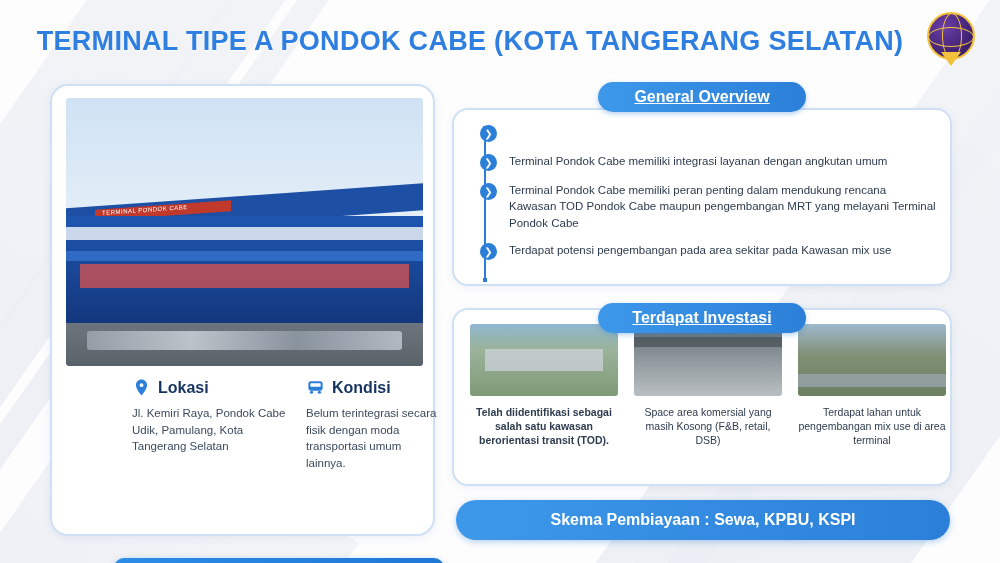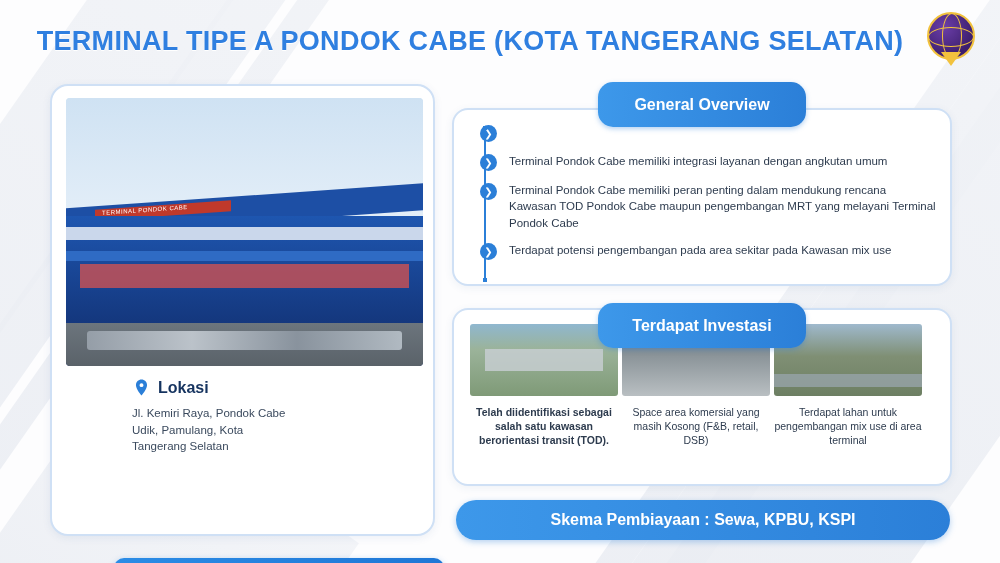--- a/index.html
+++ b/index.html
@@ -106,25 +106,26 @@
     position: absolute;
     background: #ffffff;
     border: 2px solid #cfe0f5;
     border-radius: 16px;
     box-shadow: 0 2px 8px rgba(40,80,140,.07);
   }
   .panel-ov { left: 452px; top: 108px; width: 500px; height: 178px; }
   .panel-pi { left: 452px; top: 308px; width: 500px; height: 178px; }
 
   .pill {
-    position: absolute; height: 45px; border-radius: 15px;
+    position: absolute; height: 30px; border-radius: 15px;
     background: linear-gradient(90deg,#3d98ea,#2b7fd8);
     color: #fff; font-size: 16px; font-weight: bold;
     display: flex; align-items: center; justify-content: center;
     box-shadow: 0 2px 5px rgba(43,127,216,.35);
+    text-decoration: underline;
   }
   .pill-ov { left: 598px; top: 82px; width: 208px; }
   .pill-pi { left: 598px; top: 303px; width: 208px; }
 
   .bullets { position: absolute; left: 20px; top: 14px; right: 14px; }
   .bullet-line {
     position: absolute; left: 10px; top: 6px; width: 2px; height: 148px;
     background: #2b7fd8;
   }
   .bullet-line:before, .bullet-line:after{
@@ -136,21 +137,21 @@
     display: flex; align-items: flex-start; gap: 12px;
     margin-bottom: 11px; padding-left: 6px;
   }
   .chev {
     flex: 0 0 auto; width: 17px; height: 17px; border-radius: 50%;
     background: #2b7fd8; color: #fff; font-size: 10px;
     display:flex; align-items:center; justify-content:center; margin-top: 1px;
   }
   .bullet-text { font-size: 11.5px; line-height: 1.42; color: #2d3b4e; }
 
-  .inv-grid { position: absolute; left: 16px; top: 14px; width: 468px; display: flex; gap: 4px; }
+  .inv-grid { position: absolute; left: 16px; top: 14px; width: 468px; display: flex; gap: 16px; }
   .inv-item { width: 148px; }
   .inv-img {
     width: 148px; height: 72px; border-radius: 3px; overflow: hidden; position: relative;
   }
   .inv1 { background: linear-gradient(180deg,#8fb7cf 0%,#9bb39a 35%,#7f9a77 100%); }
   .inv1:after { content:""; position:absolute; left:10%; top:35%; width:80%; height:30%; background:#c9cfd4; opacity:.8; }
   .inv2 { background: linear-gradient(180deg,#5e6a6e 0%,#8c959a 45%,#b9bfc2 100%); }
   .inv2:after { content:""; position:absolute; left:0; top:18%; width:100%; height:14%; background:#3d4649; opacity:.6; }
   .inv3 { background: linear-gradient(180deg,#9fb9cd 0%,#7f8f74 45%,#6d7f63 100%); }
   .inv3:after { content:""; position:absolute; left:0; bottom:12%; width:100%; height:18%; background:#9aa6ad; opacity:.75; }
@@ -212,20 +213,34 @@
           <span class="pin-icon">
             <svg viewBox="0 0 24 24" width="19" height="19">
                 <path fill="#2b7fd8" d="M12 2C8.1 2 5 5.1 5 9c0 5.2 7 13 7 13s7-7.8 7-13c0-3.9-3.1-7-7-7zm0 9.5A2.5 2.5 0 1 1 12 6.5a2.5 2.5 0 0 1 0 5z"></path>
               </svg>
           </span>
           <span class="ttl">Lokasi</span>
         </div>
         <div class="info-body">Jl. Kemiri Raya, Pondok Cabe Udik, Pamulang, Kota Tangerang Selatan</div>
       </div>
 
+      <div class="info-col b">
+        <div class="info-head">
+          <span class="cond-icon">
+            <svg viewBox="0 0 24 24" width="19" height="19">
+                <rect x="3" y="4" width="18" height="12" rx="3" fill="#2b7fd8"></rect>
+                <rect x="5.5" y="6.5" width="13" height="4.5" rx="1" fill="#ffffff"></rect>
+                <circle cx="7" cy="18" r="2" fill="#2b7fd8"></circle>
+                <circle cx="17" cy="18" r="2" fill="#2b7fd8"></circle>
+              </svg>
+          </span>
+          <span class="ttl">Kondisi</span>
+        </div>
+        <div class="info-body">Belum terintegrasi secara fisik dengan moda transportasi umum lainnya.</div>
+      </div>
     </div>
 
     <div class="stat-bar">
       
       
     </div>
   </div>
 
   <div class="panel panel-ov">
     <div class="bullets">

